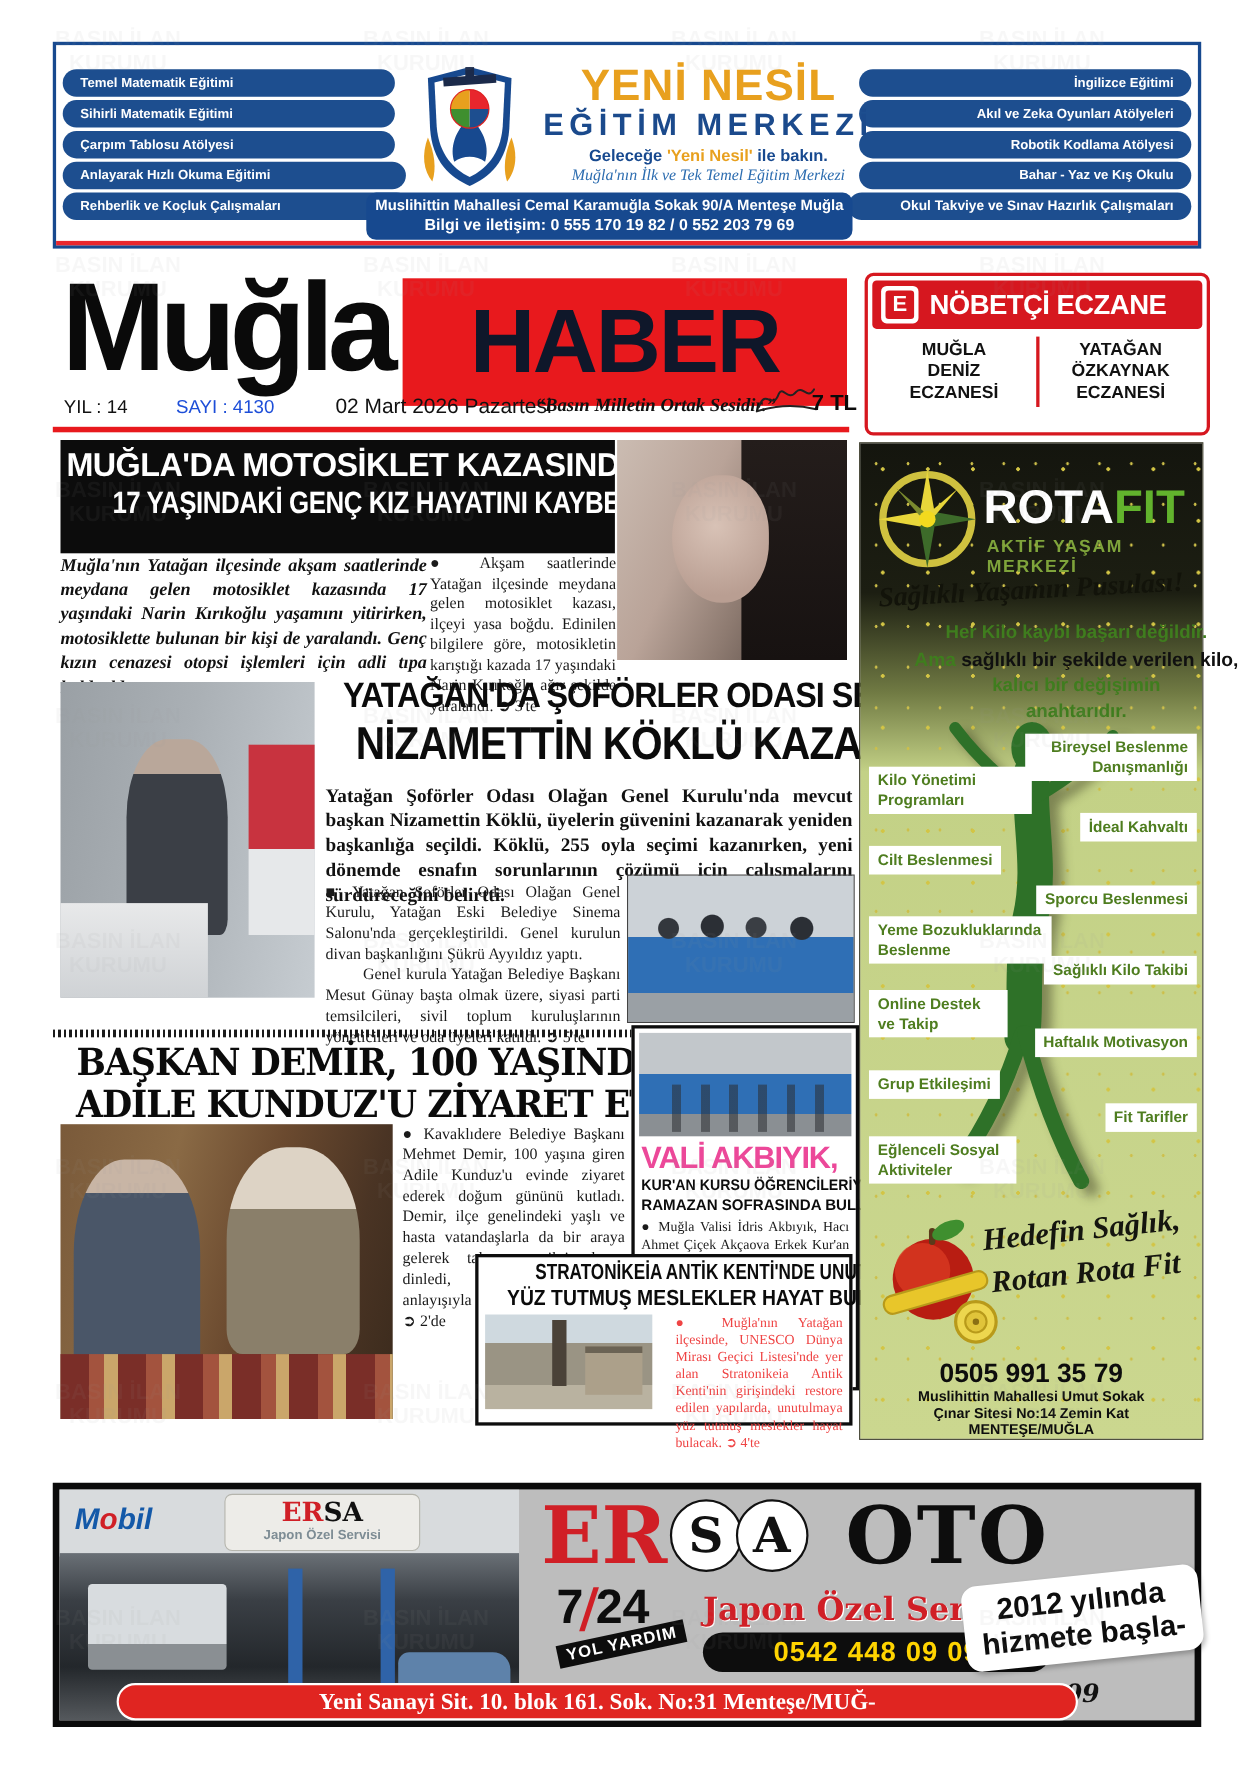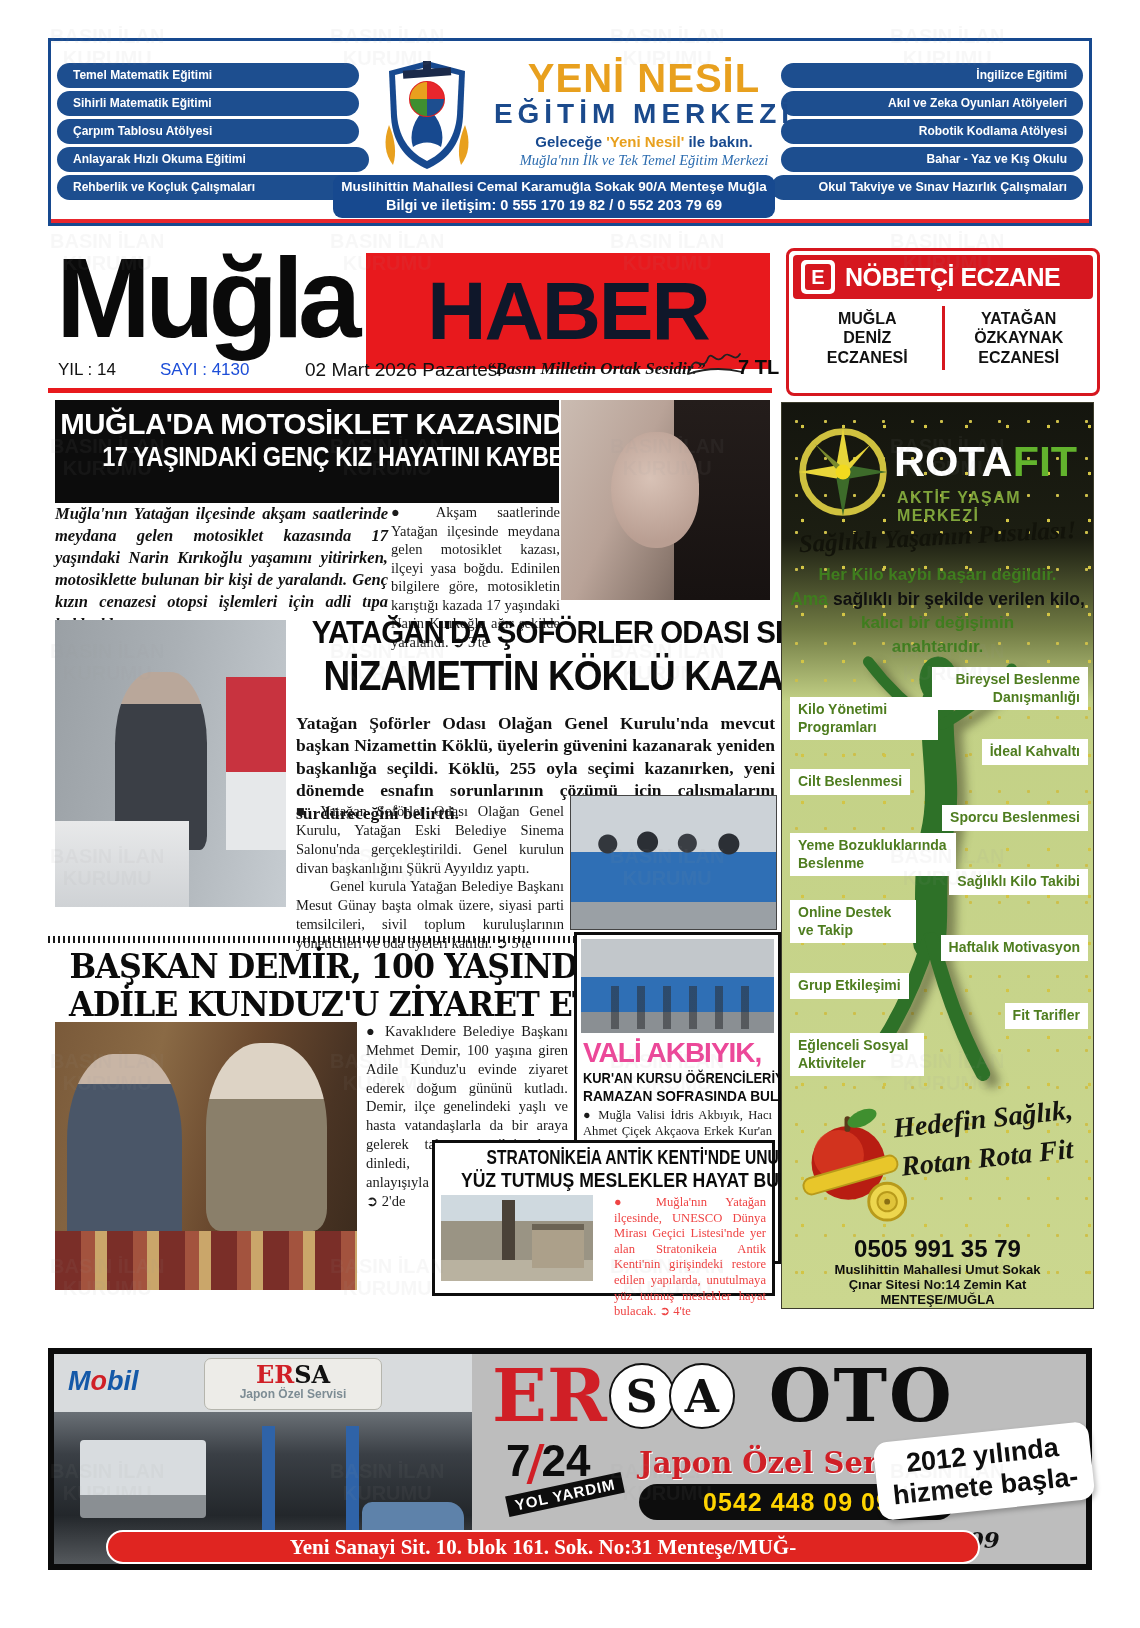--- a/index.html
+++ b/index.html
@@ -201,21 +201,21 @@
       <circle cx="50" cy="50" r="8" fill="#f2da1e"></circle>
     </svg>
 
     <div class="abs" style="left:112px;top:34px;">
       <span style="color:#fff;font-weight:900;font-size:43px;letter-spacing:0px;">ROTA</span><span style="color:#62b32d;font-weight:900;font-size:43px;">FIT</span>
     </div>
     <div class="abs" style="left:115px;top:86px;color:#7fa43b;font-weight:bold;font-size:16px;letter-spacing:1.5px;">AKTİF YAŞAM MERKEZİ</div>
 
     <div class="abs serif" style="left:0;top:120px;width:100%;text-align:center;font-style:italic;font-weight:bold;font-size:25px;color:#12130a;transform:rotate(-3deg);">Sağlıklı Yaşamın Pusulası!</div>
 
-    <div class="abs" style="left:0;top:160px;width:100%;text-align:center;line-height:1.4;">
+    <div class="abs" style="left:0;top:160px;width:100%;text-align:center;line-height:1.4;padding-left:41px;">
       <div style="color:#3f7d1e;font-weight:800;font-size:17px;">Her Kilo kaybı başarı değildir.</div>
       <div style="font-size:17.5px;font-weight:800;">
         <span style="color:#3f7d1e;">Ama </span><span style="color:#101010;">sağlıklı bir şekilde verilen kilo,</span>
       </div>
       <div style="color:#3f7d1e;font-weight:800;font-size:17px;">kalıcı bir değişimin</div>
       <div style="color:#3f7d1e;font-weight:800;font-size:17px;">anahtarıdır.</div>
     </div>
 
     <svg class="abs" style="left:58px;top:248px;z-index:2;filter:drop-shadow(9px 7px 5px rgba(40,40,20,.45));" width="200" height="430" viewBox="0 0 220 480">
       <ellipse cx="108" cy="32" rx="21" ry="26" fill="#2e7128"></ellipse>

